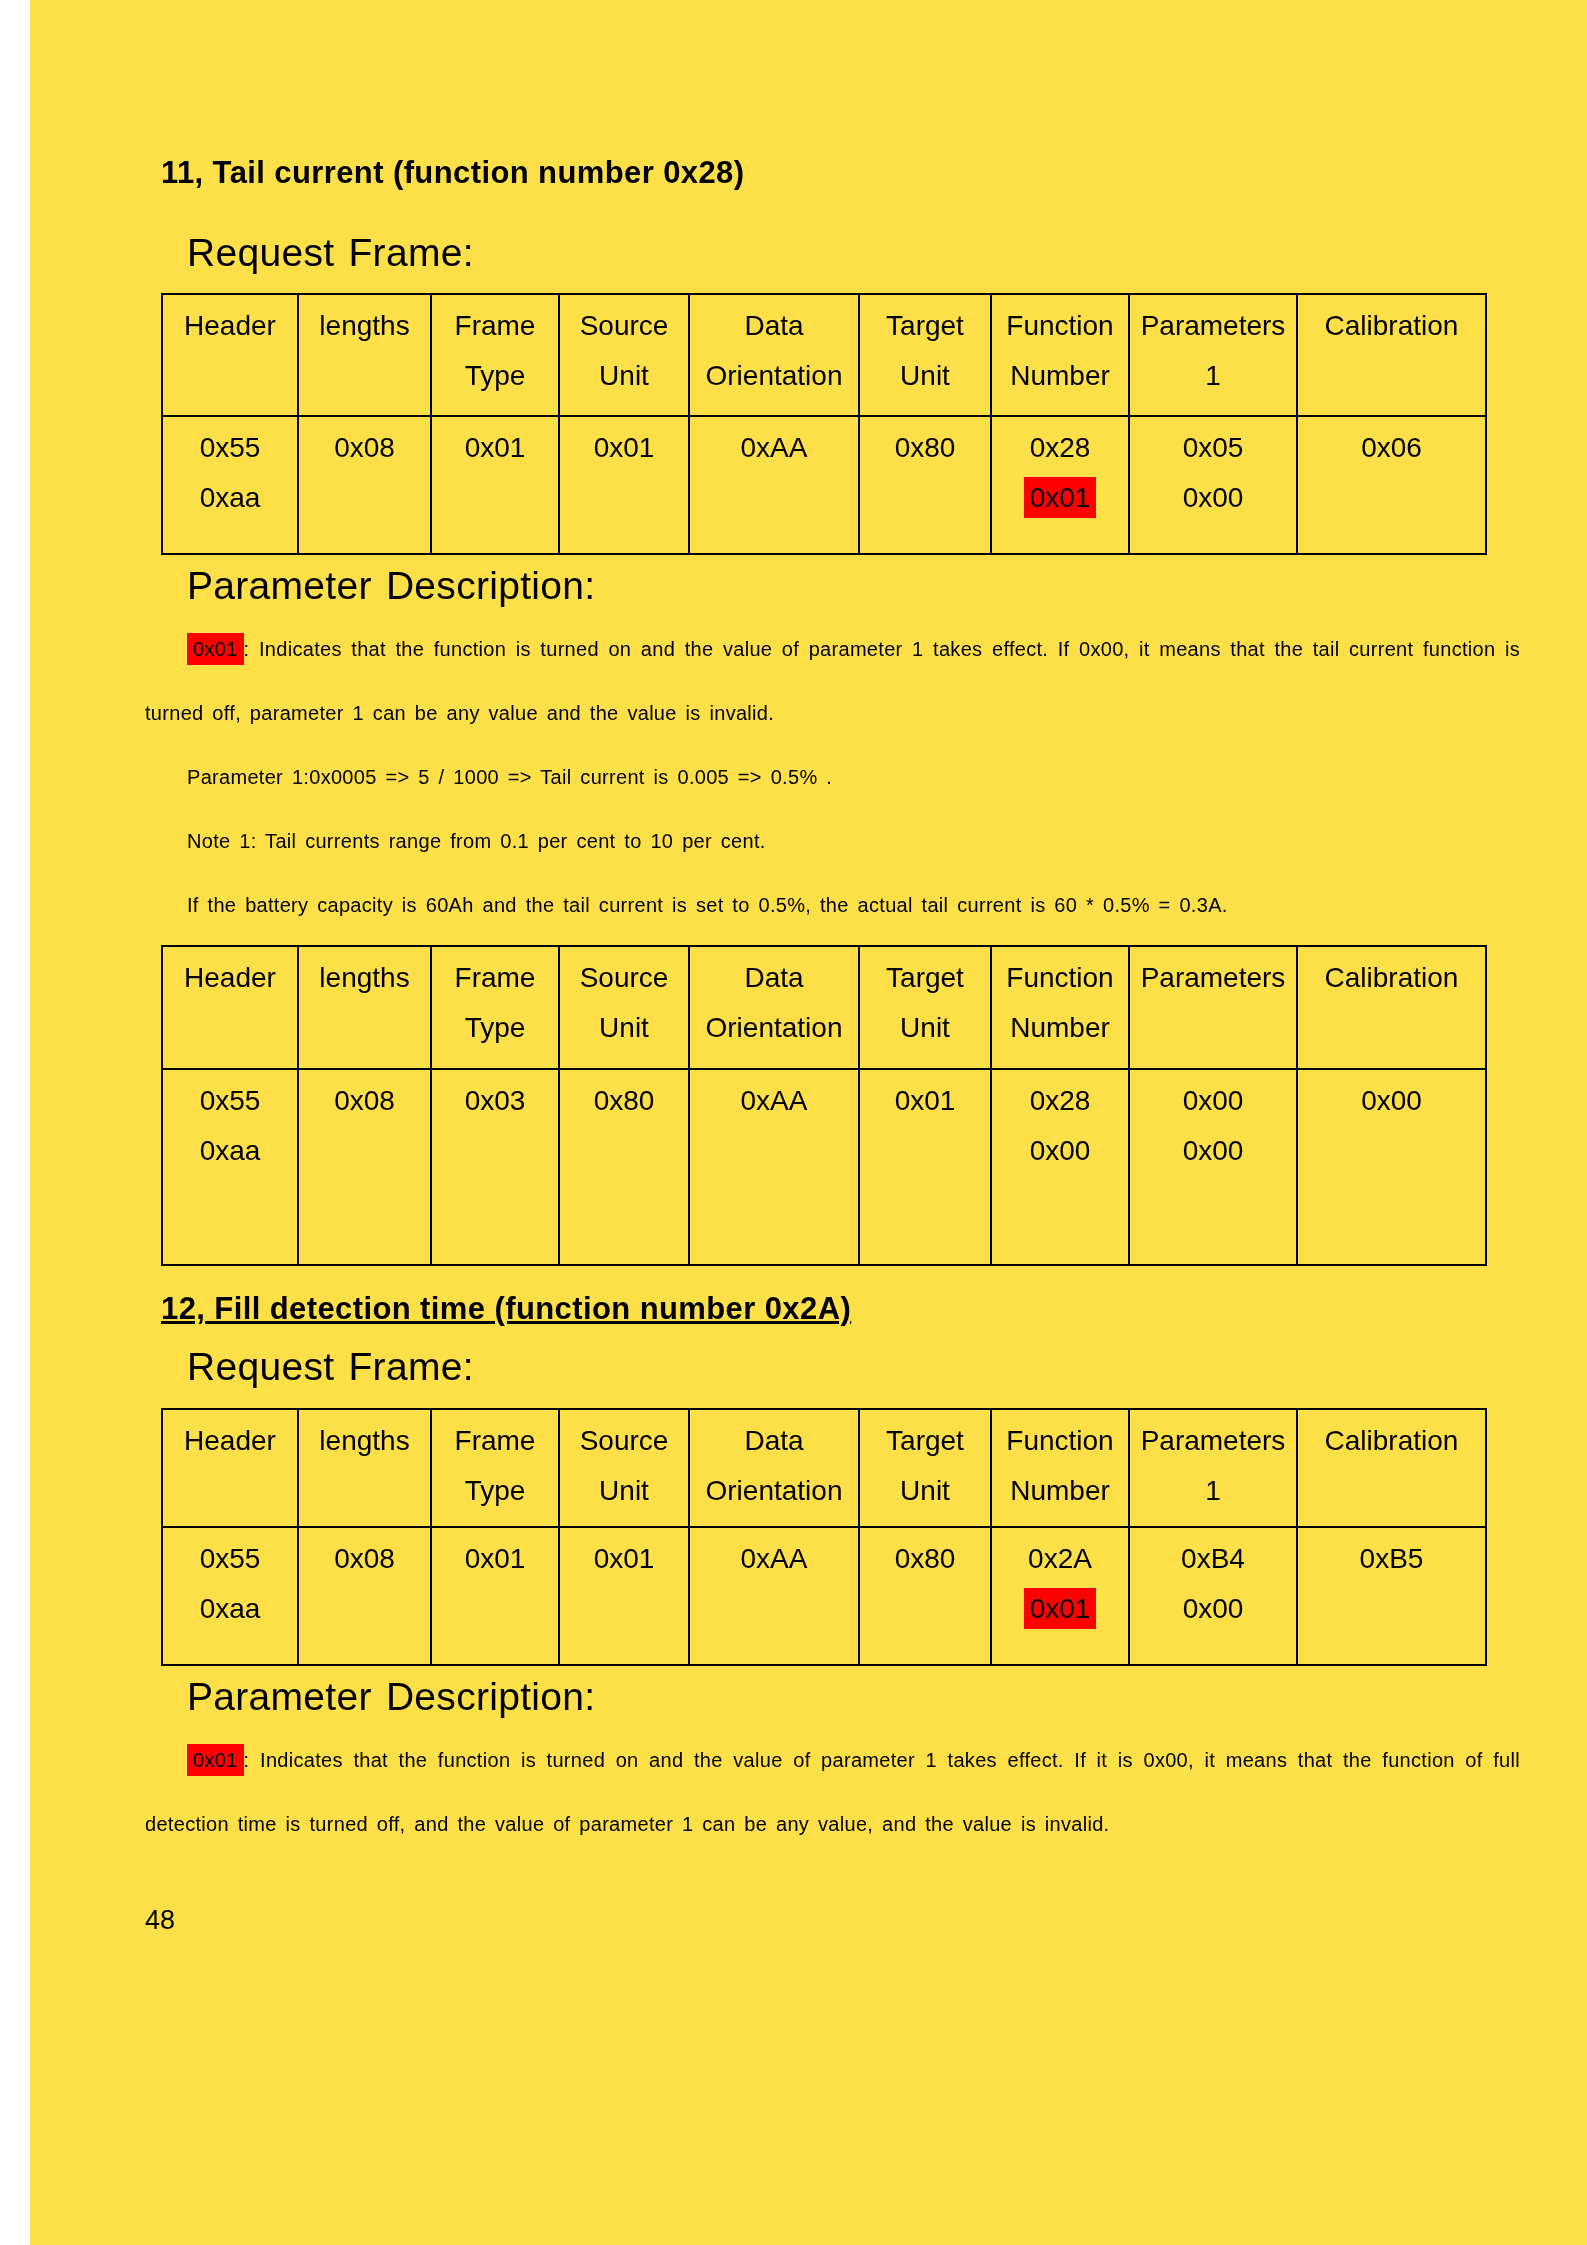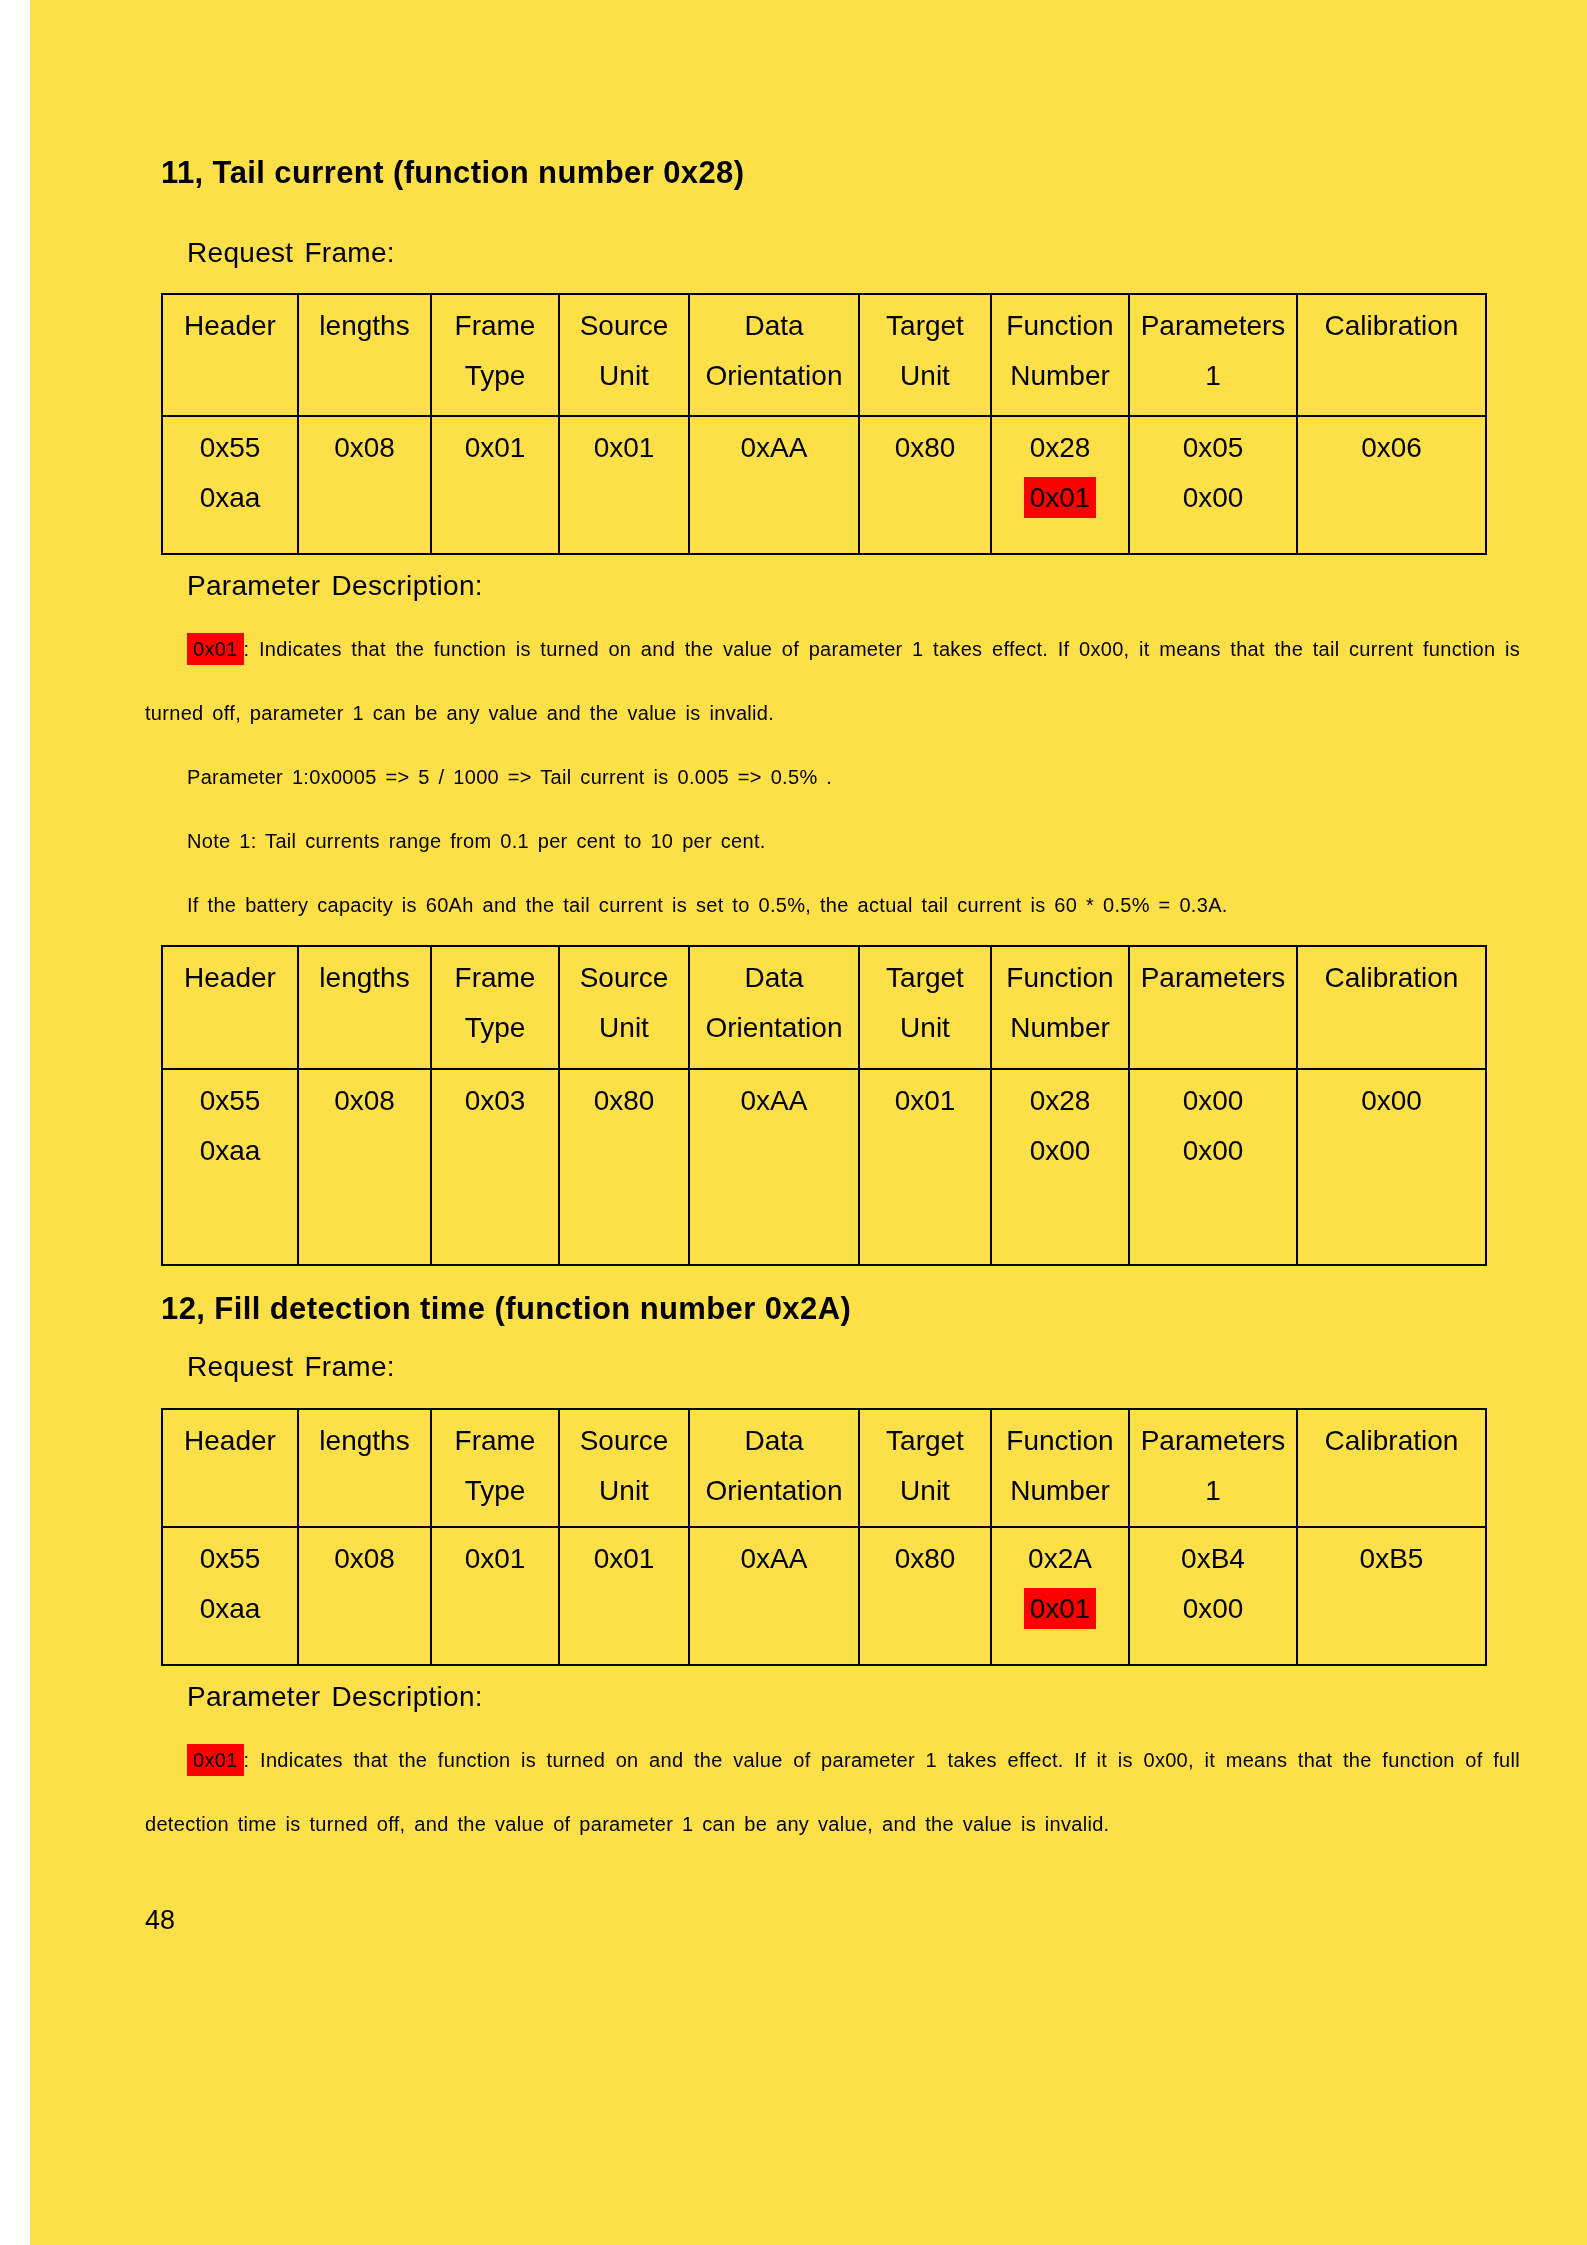--- a/index.html
+++ b/index.html
@@ -15,23 +15,23 @@
     overflow: hidden;
     margin-left: 30px;
   }
   .heading {
     font-size: 31px;
     font-weight: bold;
     line-height: 42px;
     margin-left: 16px;
     letter-spacing: 0.4px;
   }
-  .heading-12 { margin-top: 22px; }
+  .heading-12 { margin-top: 22px; text-decoration: underline; }
   .sub {
-    font-size: 28px;
+    font-size: 39px;
     line-height: 62px;
     padding-left: 42px;
     letter-spacing: 0.3px;
     word-spacing: 3px;
   }
   .sub-rf11 { margin-top: 28px; }
   .sub-rf12 { margin-top: 6px; }
   p.body {
     margin: 0;
     font-size: 20px;

